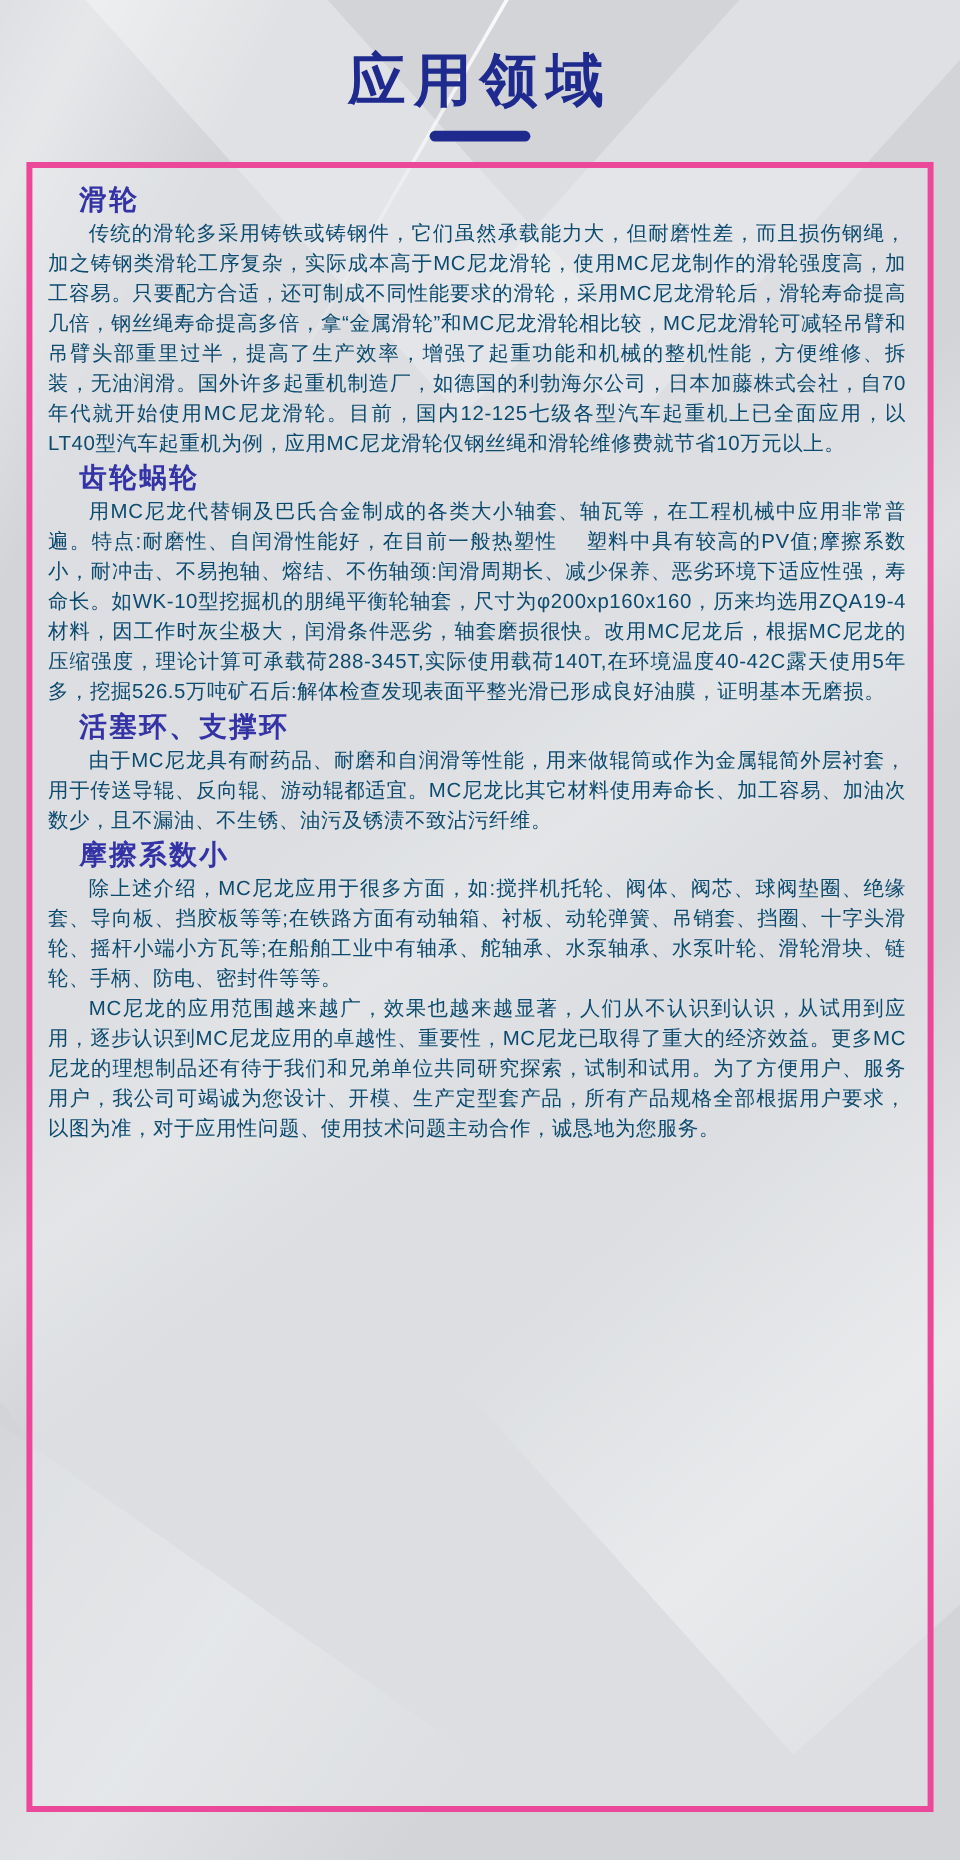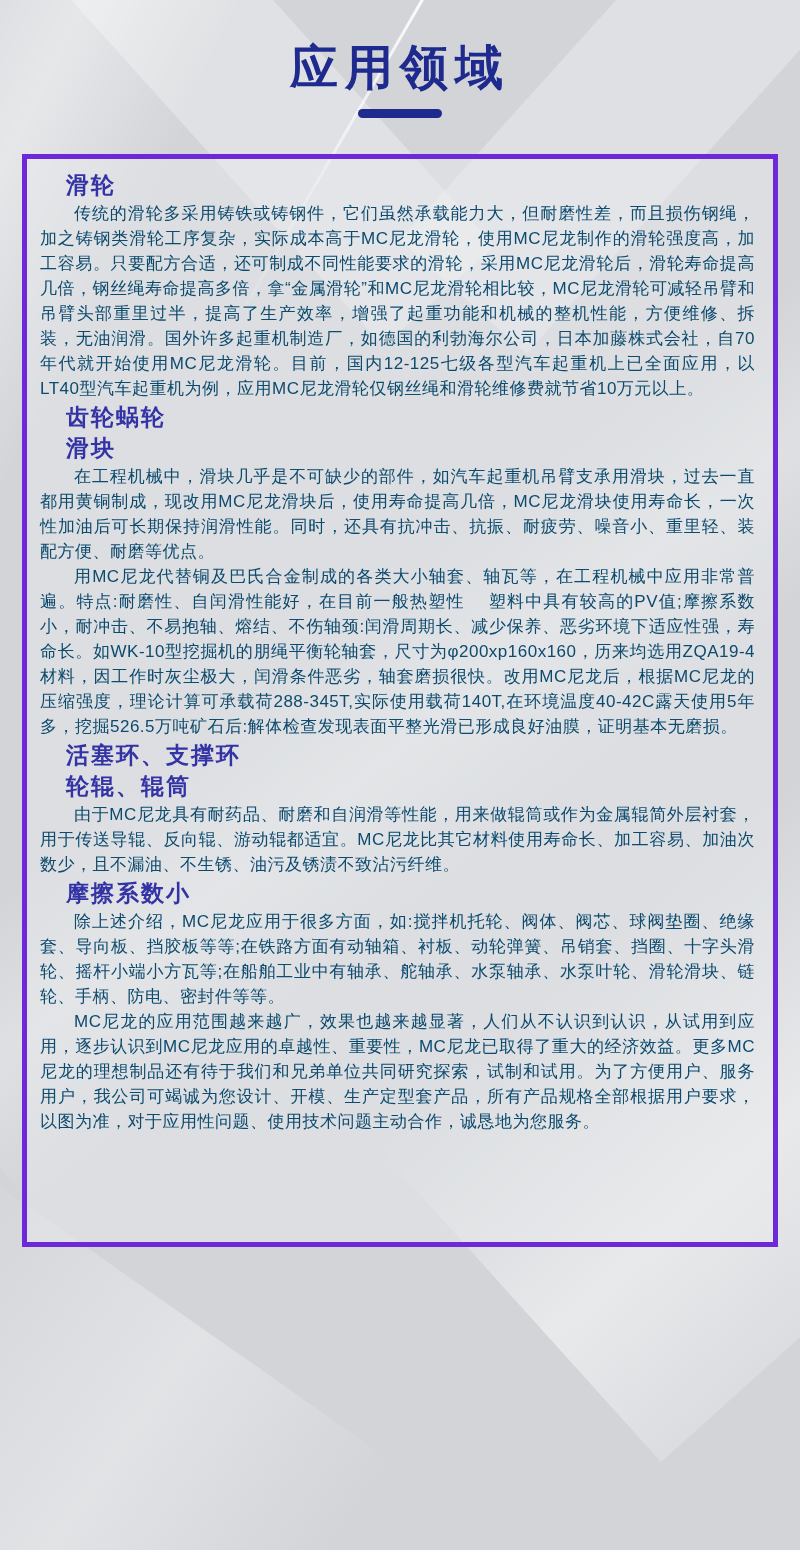--- a/index.html
+++ b/index.html
@@ -71,24 +71,24 @@
     width: 84px; height: 9px;
     margin: 14px auto 0 auto;
     background: #1e2a8d;
     border-radius: 5px;
   }
 
   
   .card {
     position: absolute;
     z-index: 1;
-    left: 22px; top: 154px;
-    width: 756px; height: 1093px;
+    left: 22px; top: 135px;
+    width: 756px; height: 1375px;
     box-sizing: border-box;
-    border: 5px solid #6d28d9;
+    border: 5px solid #ec4899;
     background: rgba(232,234,238,0.45);
     padding: 10px 18px 10px 13px;
     overflow: hidden;
   }
   .section-heading {
     font-size: 23px;
     font-weight: bold;
     color: #3333a6;
     line-height: 30px;
     margin: 1px 0 1px 26px;
@@ -128,35 +128,30 @@
 
   <div>
     <div class="section-heading">滑轮</div>
     <p class="section-paragraph">传统的滑轮多采用铸铁或铸钢件，它们虽然承载能力大，但耐磨性差，而且损伤钢绳，加之铸钢类滑轮工序复杂，实际成本高于MC尼龙滑轮，使用MC尼龙制作的滑轮强度高，加工容易。只要配方合适，还可制成不同性能要求的滑轮，采用MC尼龙滑轮后，滑轮寿命提高几倍，钢丝绳寿命提高多倍，拿“金属滑轮”和MC尼龙滑轮相比较，MC尼龙滑轮可减轻吊臂和吊臂头部重里过半，提高了生产效率，增强了起重功能和机械的整机性能，方便维修、拆装，无油润滑。国外许多起重机制造厂，如德国的利勃海尔公司，日本加藤株式会社，自70年代就开始使用MC尼龙滑轮。目前，国内12-125七级各型汽车起重机上已全面应用，以LT40型汽车起重机为例，应用MC尼龙滑轮仅钢丝绳和滑轮维修费就节省10万元以上。</p>
   </div>
 
   <div>
     <div class="section-heading">齿轮蜗轮</div>
   </div>
 
-  <div>
-    <div class="section-heading">滑块</div>
-    <p class="section-paragraph">在工程机械中，滑块几乎是不可缺少的部件，如汽车起重机吊臂支承用滑块，过去一直都用黄铜制成，现改用MC尼龙滑块后，使用寿命提高几倍，MC尼龙滑块使用寿命长，一次性加油后可长期保持润滑性能。同时，还具有抗冲击、抗振、耐疲劳、噪音小、重里轻、装配方便、耐磨等优点。</p>
-  </div>
 
   <div>
     <p class="section-paragraph">用MC尼龙代替铜及巴氏合金制成的各类大小轴套、轴瓦等，在工程机械中应用非常普遍。特点:耐磨性、自闰滑性能好，在目前一般热塑性　 塑料中具有较高的PV值;摩擦系数小，耐冲击、不易抱轴、熔结、不伤轴颈:闰滑周期长、减少保养、恶劣环境下适应性强，寿命长。如WK-10型挖掘机的朋绳平衡轮轴套，尺寸为φ200xp160x160，历来均选用ZQA19-4材料，因工作时灰尘极大，闰滑条件恶劣，轴套磨损很快。改用MC尼龙后，根据MC尼龙的压缩强度，理论计算可承载荷288-345T,实际使用载荷140T,在环境温度40-42C露天使用5年多，挖掘526.5万吨矿石后:解体检查发现表面平整光滑已形成良好油膜，证明基本无磨损。</p>
   </div>
 
   <div>
     <div class="section-heading">活塞环、支撑环</div>
   </div>
 
   <div>
-    <div class="section-heading">轮辊、辊筒</div>
     <p class="section-paragraph">由于MC尼龙具有耐药品、耐磨和自润滑等性能，用来做辊筒或作为金属辊简外层衬套，用于传送导辊、反向辊、游动辊都适宜。MC尼龙比其它材料使用寿命长、加工容易、加油次数少，且不漏油、不生锈、油污及锈渍不致沾污纤维。</p>
   </div>
 
   <div>
     <div class="section-heading">摩擦系数小</div>
     <p class="section-paragraph">除上述介绍，MC尼龙应用于很多方面，如:搅拌机托轮、阀体、阀芯、球阀垫圈、绝缘套、导向板、挡胶板等等;在铁路方面有动轴箱、衬板、动轮弹簧、吊销套、挡圈、十字头滑轮、摇杆小端小方瓦等;在船舶工业中有轴承、舵轴承、水泵轴承、水泵叶轮、滑轮滑块、链轮、手柄、防电、密封件等等。</p>
     <p class="section-paragraph">MC尼龙的应用范围越来越广，效果也越来越显著，人们从不认识到认识，从试用到应用，逐步认识到MC尼龙应用的卓越性、重要性，MC尼龙已取得了重大的经济效益。更多MC尼龙的理想制品还有待于我们和兄弟单位共同研究探索，试制和试用。为了方便用户、服务用户，我公司可竭诚为您设计、开模、生产定型套产品，所有产品规格全部根据用户要求，以图为准，对于应用性问题、使用技术问题主动合作，诚恳地为您服务。</p>
   </div>
 
 </div>

